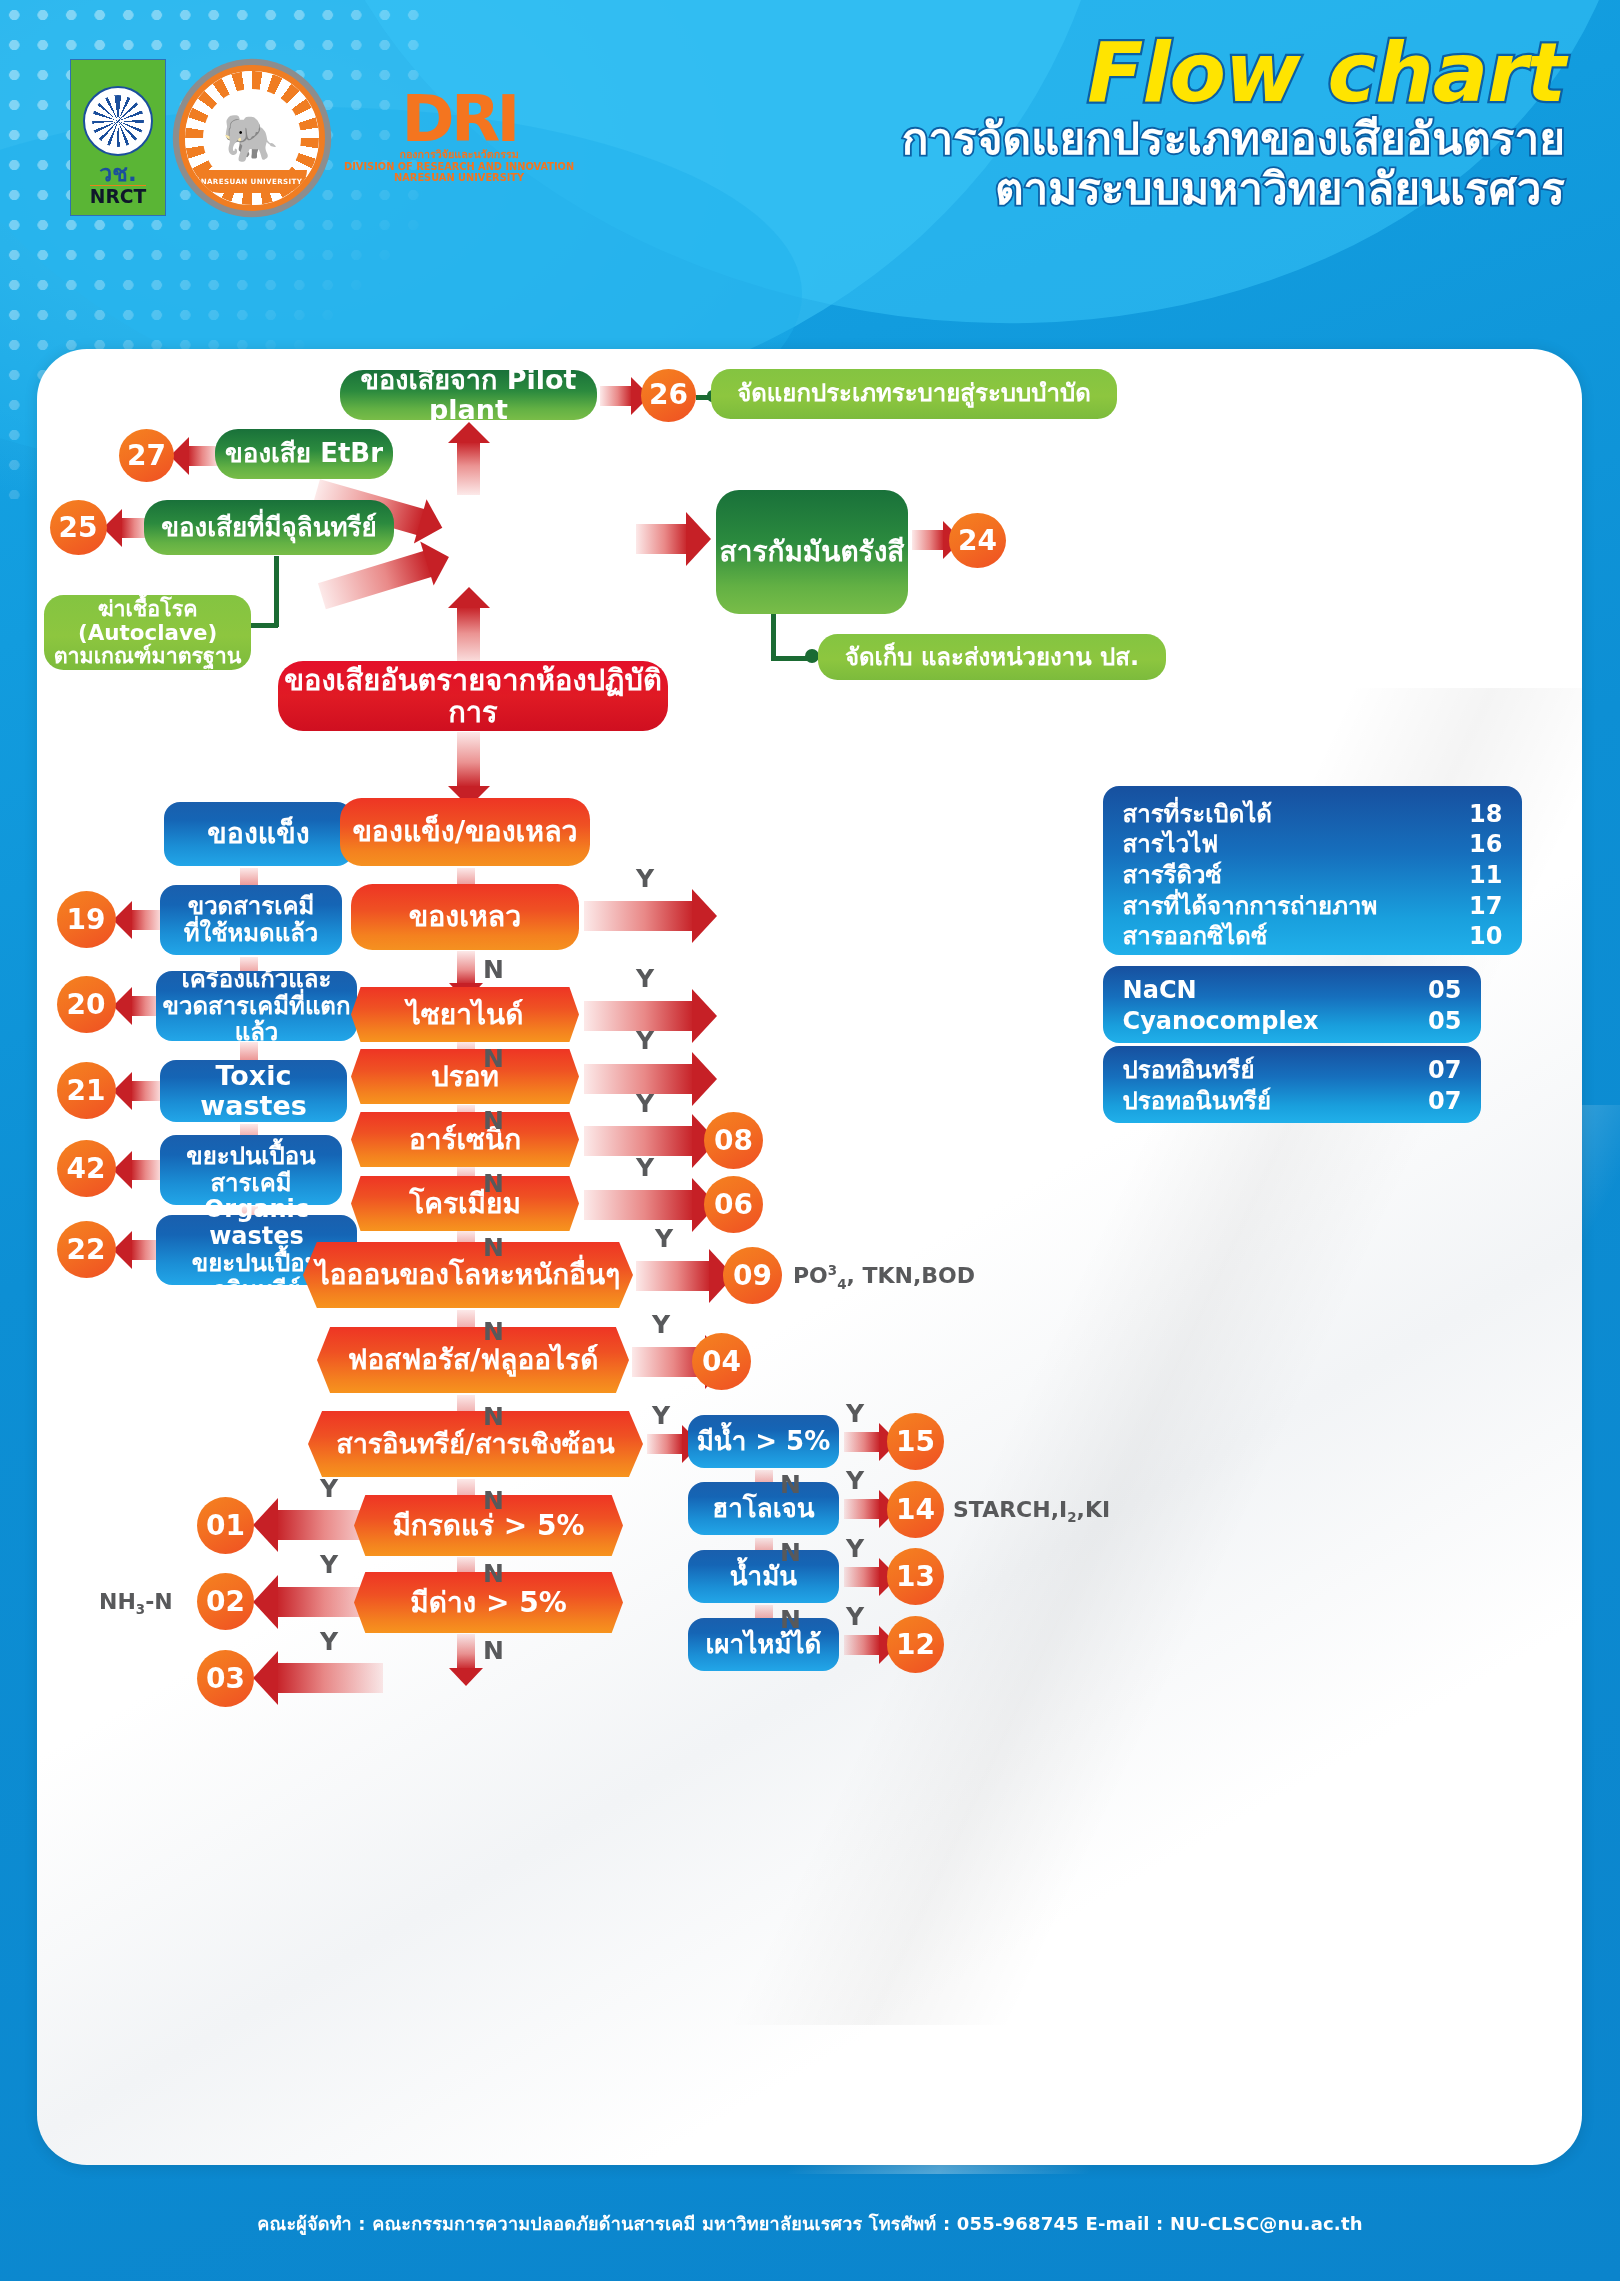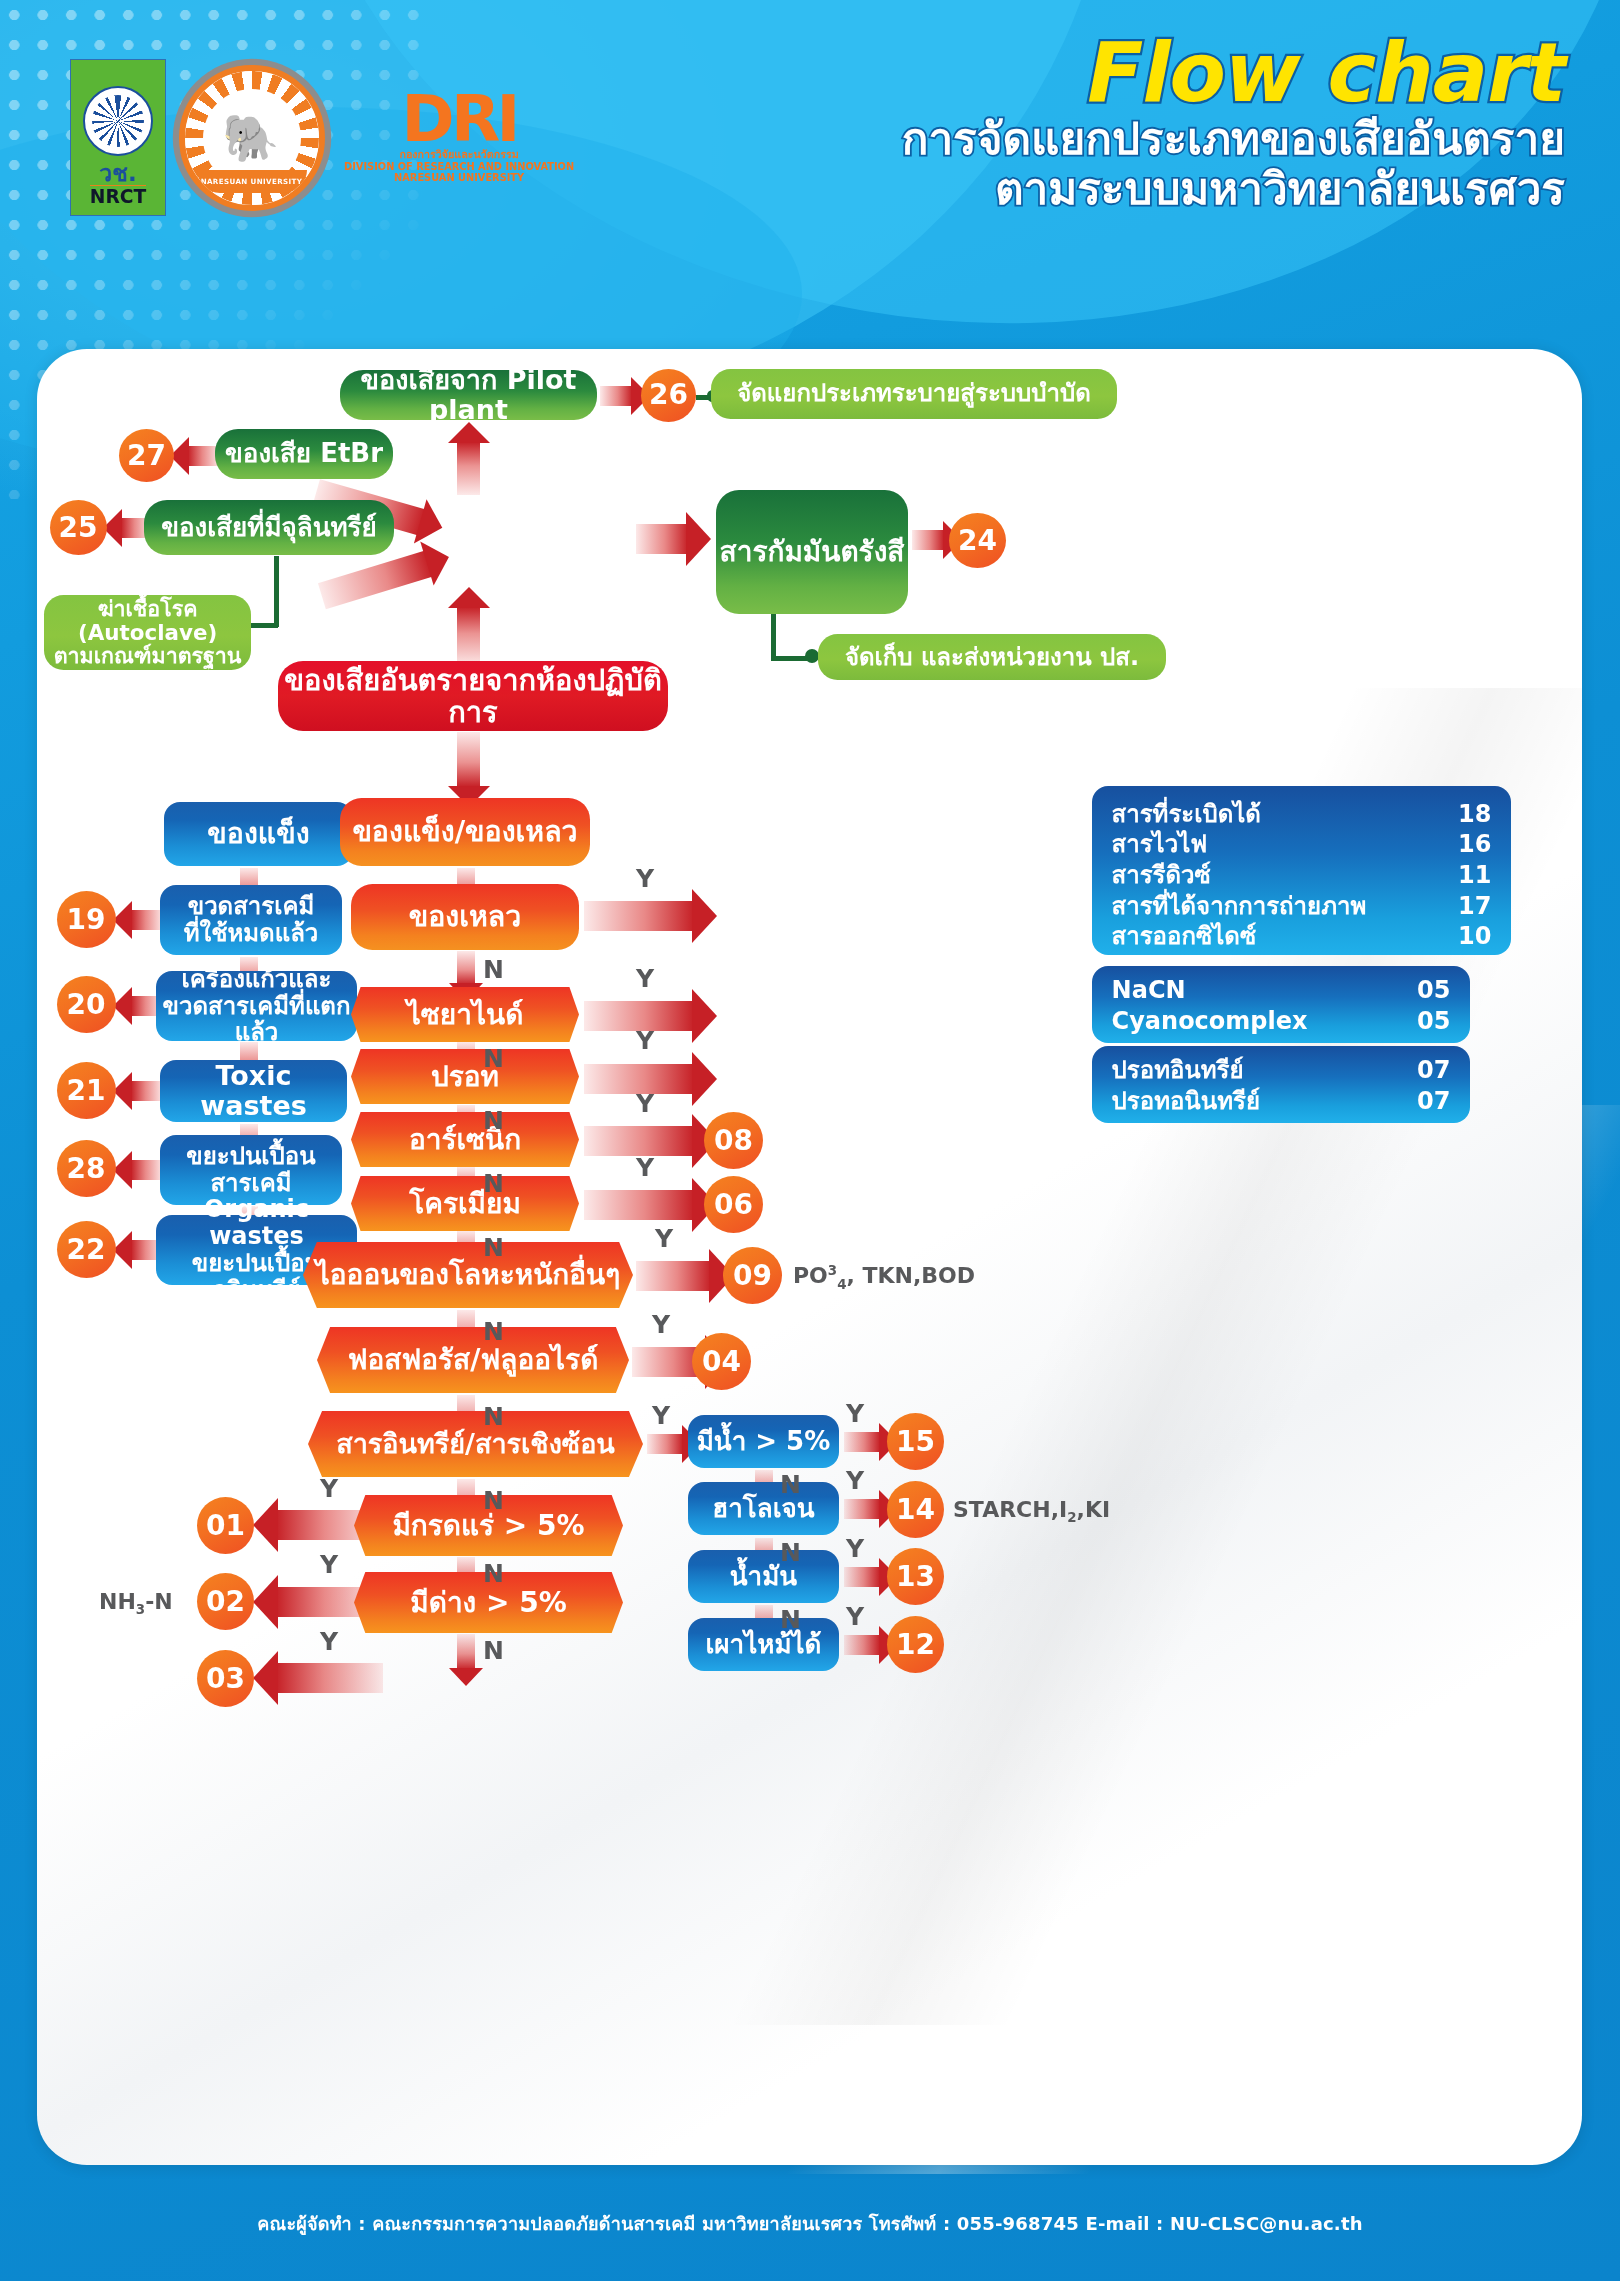--- a/index.html
+++ b/index.html
@@ -84,21 +84,21 @@
     text-align:center;color:#fff;font-weight:bold;box-sizing:border-box;z-index:10;line-height:1.12;}
   .green-dark{border-radius:23px;
     background:linear-gradient(180deg,#19713a 0%,#2b8a3e 42%,#63b144 78%,#79bd48 100%);}
   .green-light{border-radius:19.6px;
     background:linear-gradient(180deg,#84c441 0%,#8dc63f 55%,#7cbb3c 100%);}
   .red-main{border-radius:25px;
     background:linear-gradient(180deg,#e4102a 0%,#e01a24 50%,#cf0f20 100%);}
   .blue{border-radius:16px;
     background:linear-gradient(180deg,#1a5fad 0%,#1565b5 28%,#1b8fd6 70%,#22a6e8 100%);}
   .blue-list{border-radius:16px;padding:12.5px 19.6px;align-items:flex-start;justify-content:flex-start;
-    background:linear-gradient(180deg,#17509f 0%,#166fbd 40%,#199fdd 78%,#20b0ea 100%);}
+    background:linear-gradient(180deg,#17509f 0%,#166fbd 40%,#199fdd 78%,#20b0ea 100%);margin-left:11px;}
   .orange-rect{border-radius:21.4px;
     background:linear-gradient(180deg,#ee3524 0%,#ef5123 40%,#f4811f 78%,#f59120 100%);}
   .hexa{background:linear-gradient(180deg,#ee3524 0%,#ef5123 38%,#f4811f 80%,#f7941e 100%);
     clip-path:polygon(4.2% 0,95.8% 0,100% 50%,95.8% 100%,4.2% 100%,0 50%);}
   .circle{border-radius:50%;
     background:linear-gradient(150deg,#f58220 0%,#f36f21 45%,#ef4f23 100%);
     color:#fff;}
   .ellipse{border-radius:50%;
     background:linear-gradient(150deg,#f58220 0%,#f36f21 45%,#ef4f23 100%);}
 
@@ -338,21 +338,21 @@
         <span class="lbl">ปรอทอินทรีย์</span>
         <span class="num">07</span>
       </div>
       <div class="listrow">
         <span class="lbl">ปรอทอนินทรีย์</span>
         <span class="num">07</span>
       </div>
     </div>
 
     <div class="arr arr-d arr-dsm" style="left:203px;top:775px;height:32px;"></div>
-    <div class="node ellipse" style="left:19.6px;top:791px;width:59px;height:57px;font-size:28px;">28</div>
+    <div class="node ellipse" style="left:19.6px;top:791px;width:59px;height:57px;font-size:28px;">42</div>
     <div class="arr arr-l arr-sm" style="left:94px;top:811px;width:32px;"></div>
     <div class="node blue" style="left:123px;top:786px;width:182px;height:70px;font-size:24px;flex-direction:column;">
       <div>ขยะปนเปื้อน</div>
       <div>สารเคมี</div>
     </div>
 
     <div class="arr arr-d arr-dsm" style="left:420px;top:756px;height:32px;"></div>
     <div class="yn" style="left:446px;top:757px;">N</div>
     <div class="node hexa" style="left:314px;top:763px;width:228px;height:55px;font-size:28px;">อาร์เซนิก</div>
     <div class="arr arr-r" style="left:547px;top:777px;width:110px;"></div>

